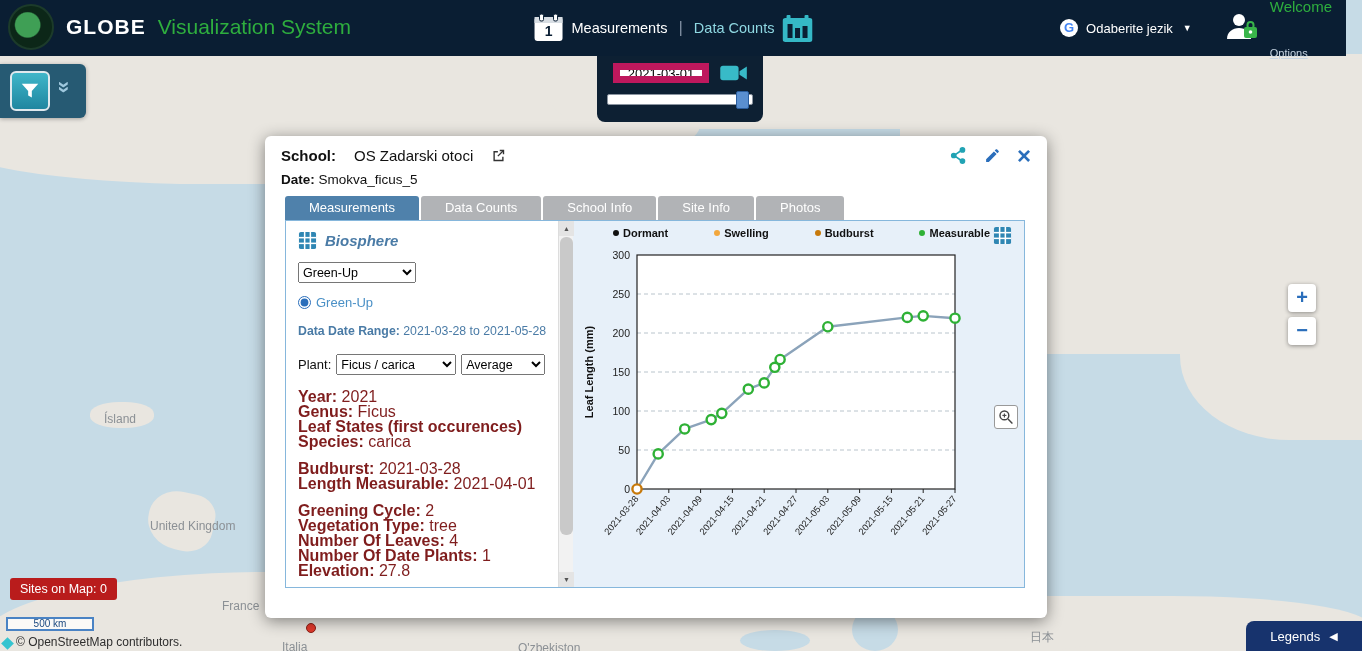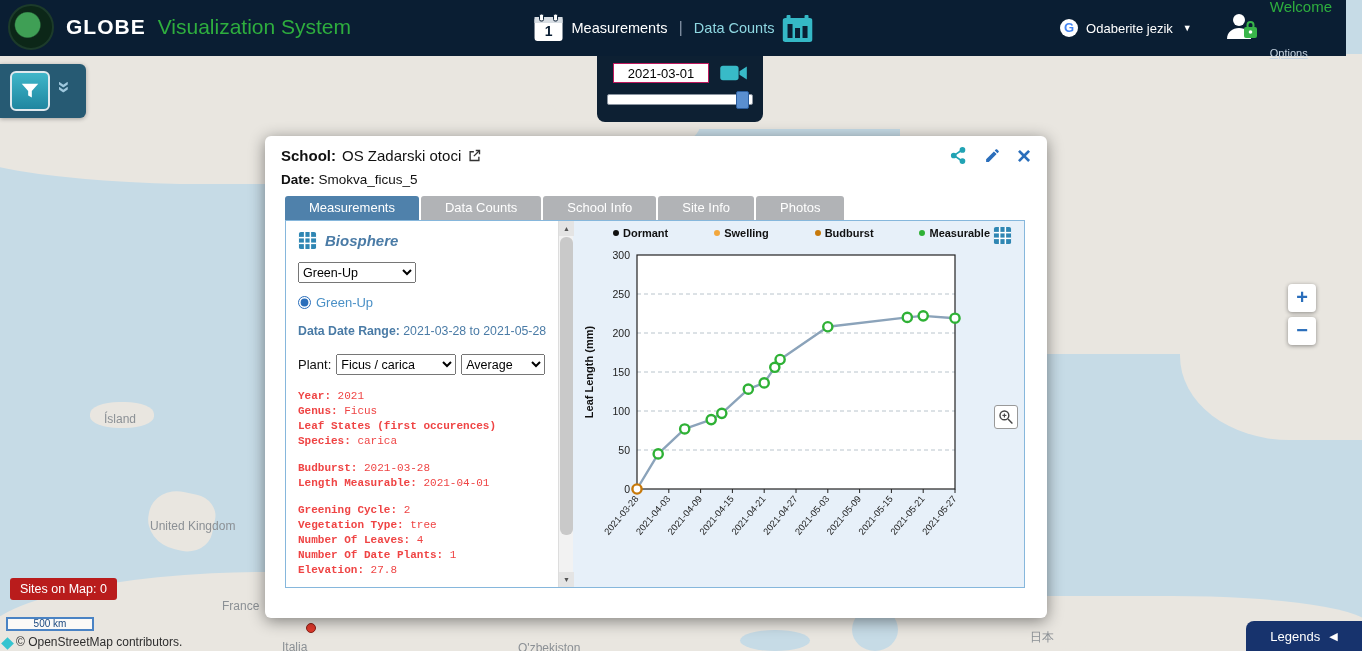--- a/index.html
+++ b/index.html
@@ -57,21 +57,21 @@
   .filter-btn { position:absolute; left:10px; top:7px; width:40px; height:40px;
                 background:linear-gradient(#3fb6c9,#1f86a0); border:2px solid #dfe9ee; border-radius:6px;
                 display:flex; align-items:center; justify-content:center; cursor:pointer; }
   .filter-chevrons { position:absolute; left:58px; top:10px; color:#9fc8de; font-size:22px;
                      transform:rotate(90deg); cursor:pointer; font-weight:bold; }
 
   
   .timebar { position:absolute; left:597px; top:56px; width:166px; height:66px; background:#0d2033;
              border-radius:0 0 8px 8px; z-index:40; }
   .date-box { position:absolute; left:16px; top:7px; width:96px; height:20px; background:#fff;
-              border:1px solid #be185d; font-size:13px; text-align:center; font-family:"Liberation Sans",sans-serif; }
+              border:7px solid #be185d; font-size:13px; text-align:center; font-family:"Liberation Sans",sans-serif; }
   .cam-icon { position:absolute; left:122px; top:6px; width:30px; height:22px; cursor:pointer; }
   .slider-track { position:absolute; left:10px; top:38px; width:146px; height:11px; background:#fff;
                   border:1px solid #8a94a0; border-radius:2px; }
   .slider-handle { position:absolute; left:128px; top:-4px; width:13px; height:18px; background:#5a8fd0;
                    border:1px solid #2a5d9e; border-radius:2px; cursor:pointer; }
 
   
   .zoom-btn { position:absolute; left:1288px; width:28px; height:28px; background:#fff; border-radius:4px;
               box-shadow:0 1px 4px rgba(0,0,0,.4); color:#2a6ebb; font-size:20px; font-weight:bold;
               text-align:center; line-height:26px; cursor:pointer; z-index:10; }
@@ -85,21 +85,21 @@
   .attr-diamond { position:absolute; left:3px; top:639px; width:9px; height:9px; background:#35c4d0;
                   transform:rotate(45deg); z-index:10; }
   .legends-btn { position:absolute; left:1246px; top:621px; width:116px; height:30px; background:#17336d;
                  border-radius:8px 0 0 0; color:#fff; font-size:13px; display:flex; align-items:center;
                  justify-content:center; gap:9px; cursor:pointer; z-index:35; }
   .legends-arrow { font-size:11px; }
 
   
   .dialog { position:absolute; left:265px; top:136px; width:782px; height:482px; background:#fff;
             border-radius:6px; box-shadow:0 3px 16px rgba(0,0,0,.45); z-index:30; }
-  .school-row { position:absolute; left:16px; top:11px; display:flex; align-items:center; gap:6px; font-size:15px; color:#111; }
+  .school-row { position:absolute; left:16px; top:11px; display:flex; align-items:center; gap:18px; font-size:15px; color:#111; }
   .school-row b { font-weight:bold; }
   .dialog-icons { position:absolute; right:16px; top:10px; display:flex; align-items:center; gap:16px; }
   .dlg-icon { cursor:pointer; display:flex; align-items:center; }
   .close-x { color:#2a6ebb; font-size:24px; font-weight:bold; line-height:18px; cursor:pointer; }
   .site-row { position:absolute; left:16px; top:36px; font-size:13.5px; color:#111; }
   .tabs { position:absolute; left:20px; top:60px; display:flex; gap:2px; }
   .tab { height:24px; line-height:24px; padding:0 24px; color:#fff; font-size:13px; background:#b1b3b6;
          border-radius:3px 3px 0 0; cursor:pointer; white-space:nowrap; }
   .tab.active { background:#4f81ab; }
   .content { position:absolute; left:20px; top:84px; width:740px; height:368px; background:#e7f0f9;
@@ -108,21 +108,21 @@
   
   .leftcol { position:absolute; left:0; top:0; width:272px; height:100%; background:#fff; padding:10px 12px; overflow:hidden; }
   .bio-row { display:flex; align-items:center; gap:8px; color:#4a7ba6; font-weight:bold; font-style:italic; font-size:15px; }
   .protocol-select { margin-top:12px; width:118px; font-size:12.5px; height:21px; font-family:"Liberation Sans",sans-serif; }
   .radio-row { margin-top:12px; display:flex; align-items:center; gap:5px; color:#4a90c6; font-size:13px; }
   .radio-row input { accent-color:#2a6ebb; }
   .daterange { margin-top:14px; color:#4a7ba6; font-size:12.3px; white-space:nowrap; }
   .plant-row { margin-top:16px; display:flex; align-items:center; gap:5px; font-size:13px; color:#111; }
   .plant-select { width:120px; font-size:12.5px; height:21px; font-family:"Liberation Sans",sans-serif; }
   .agg-select { width:84px; font-size:12.5px; height:21px; font-family:"Liberation Sans",sans-serif; }
-  .details { margin-top:14px; font-size:11px; line-height:15px; color:#ef4444;font-family:Liberation Mono, monospace; }
+  .details { margin-top:14px; font-size:16px; line-height:15px; color:#7f1d1d; }
   .detail-row.gap { margin-bottom:12px; }
 
   
   .scrollbar { position:absolute; left:272px; top:0; width:15px; height:100%; background:#f2f2f2; border-left:1px solid #ddd; }
   .sb-arrow { position:absolute; left:0; width:15px; height:15px; font-size:7px; color:#555; text-align:center;
               line-height:15px; cursor:pointer; background:#e4e4e4; }
   .sb-up { top:0; } .sb-down { bottom:0; }
   .sb-thumb { position:absolute; left:1px; top:16px; width:13px; height:298px; background:#c9c9c9; border-radius:6px; cursor:pointer; }
 
   

